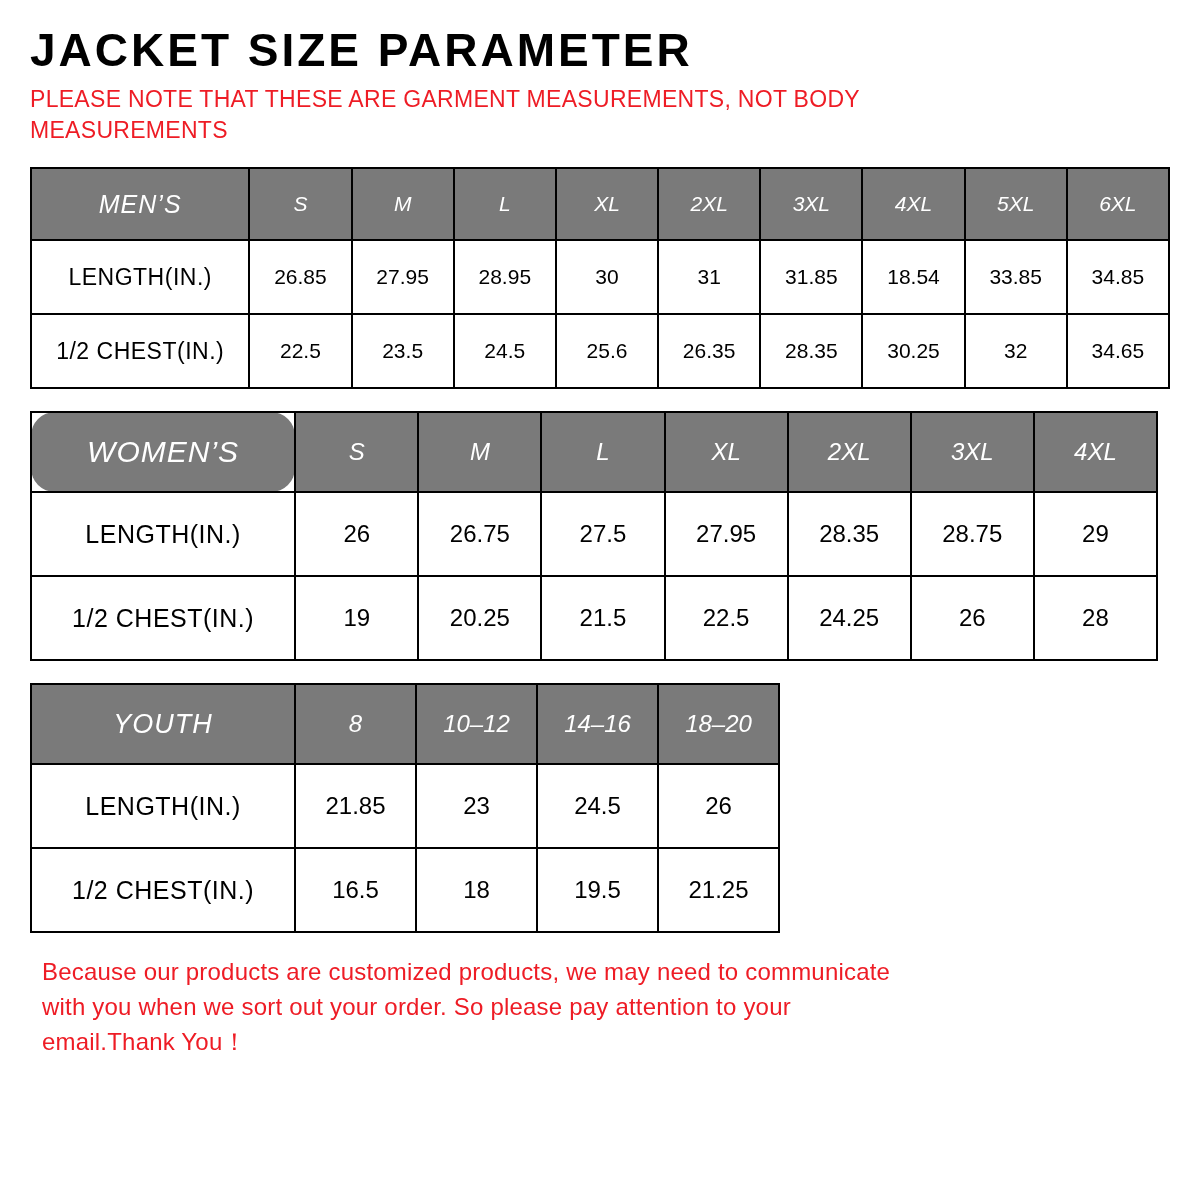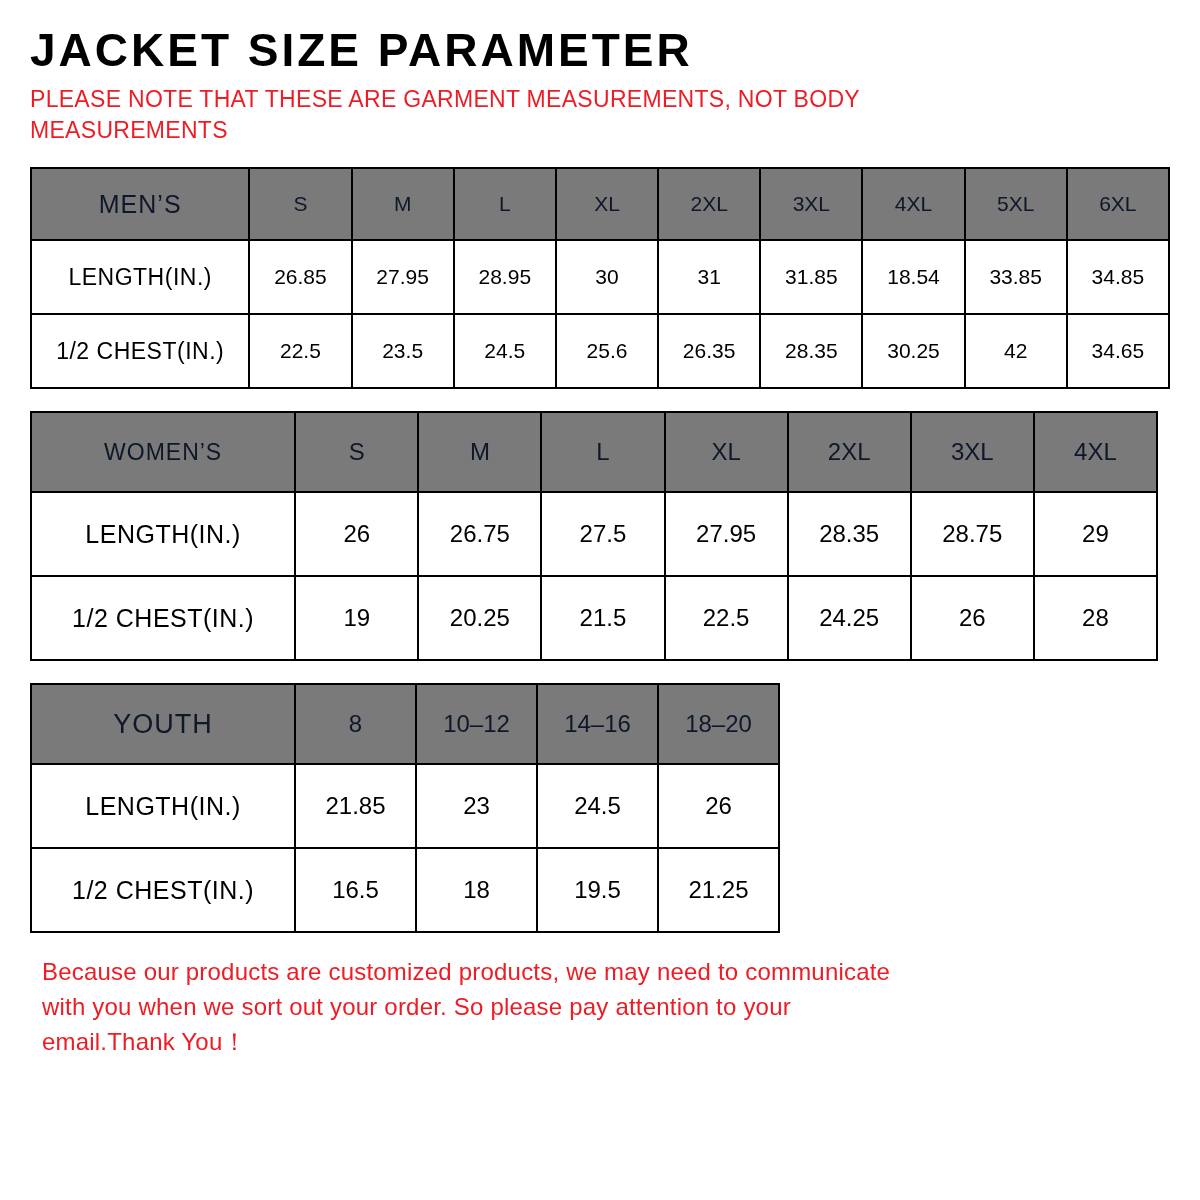--- a/index.html
+++ b/index.html
@@ -47,21 +47,22 @@
     border: 2px solid #000;
     text-align: center;
     vertical-align: middle;
     background: #ffffff;
     font-size: 22px;
     color: #000;
     padding: 0;
   }
   thead td {
     background: #7a7a7a;
-    color: #0f172a;
+    color: #ffffff;
+    font-style: italic;
   }
   .hdr-label {
     font-size: 26px;
     letter-spacing: 1px;
   }
   .rowlabel {
     font-size: 24px;
     letter-spacing: 0.5px;
   }
   
@@ -73,21 +74,21 @@
   .tbl-mens .hdr-label { font-size: 25px; }
   .tbl-mens .rowlabel { font-size: 23px; }
   .tbl-mens td { font-size: 21px; }
 
   
   .tbl-women { width: 1128px; }
   .tbl-women td { height: 82px; }
   .tbl-women thead td { height: 78px; }
   .tbl-women .c0 { width: 264px; }
   .tbl-women .cx { width: 123px; }
-  .tbl-women .hdr-label { font-size: 23px; }
+  .tbl-women .hdr-label { font-size: 30px; border-radius: 24px; }
   .tbl-women .rowlabel { font-size: 25px; }
   .tbl-women td { font-size: 24px; }
 
   
   .tbl-youth { width: 748px; }
   .tbl-youth td { height: 82px; text-align: center; }
   .tbl-youth thead td { height: 78px; }
   .tbl-youth .c0 { width: 264px; }
   .tbl-youth .cx { width: 121px; }
   .tbl-youth .hdr-label { font-size: 27px; }
@@ -158,21 +159,21 @@
       </tr>
       <tr>
         <td class="rowlabel">1/2 CHEST(IN.)</td>
         <td>22.5</td>
         <td>23.5</td>
         <td>24.5</td>
         <td>25.6</td>
         <td>26.35</td>
         <td>28.35</td>
         <td>30.25</td>
-        <td>42</td>
+        <td>32</td>
         <td>34.65</td>
       </tr>
     </tbody>
   </table>
 
   <table class="tbl-women">
     <colgroup>
       <col class="c0">
         <col class="cx">
         <col class="cx">

